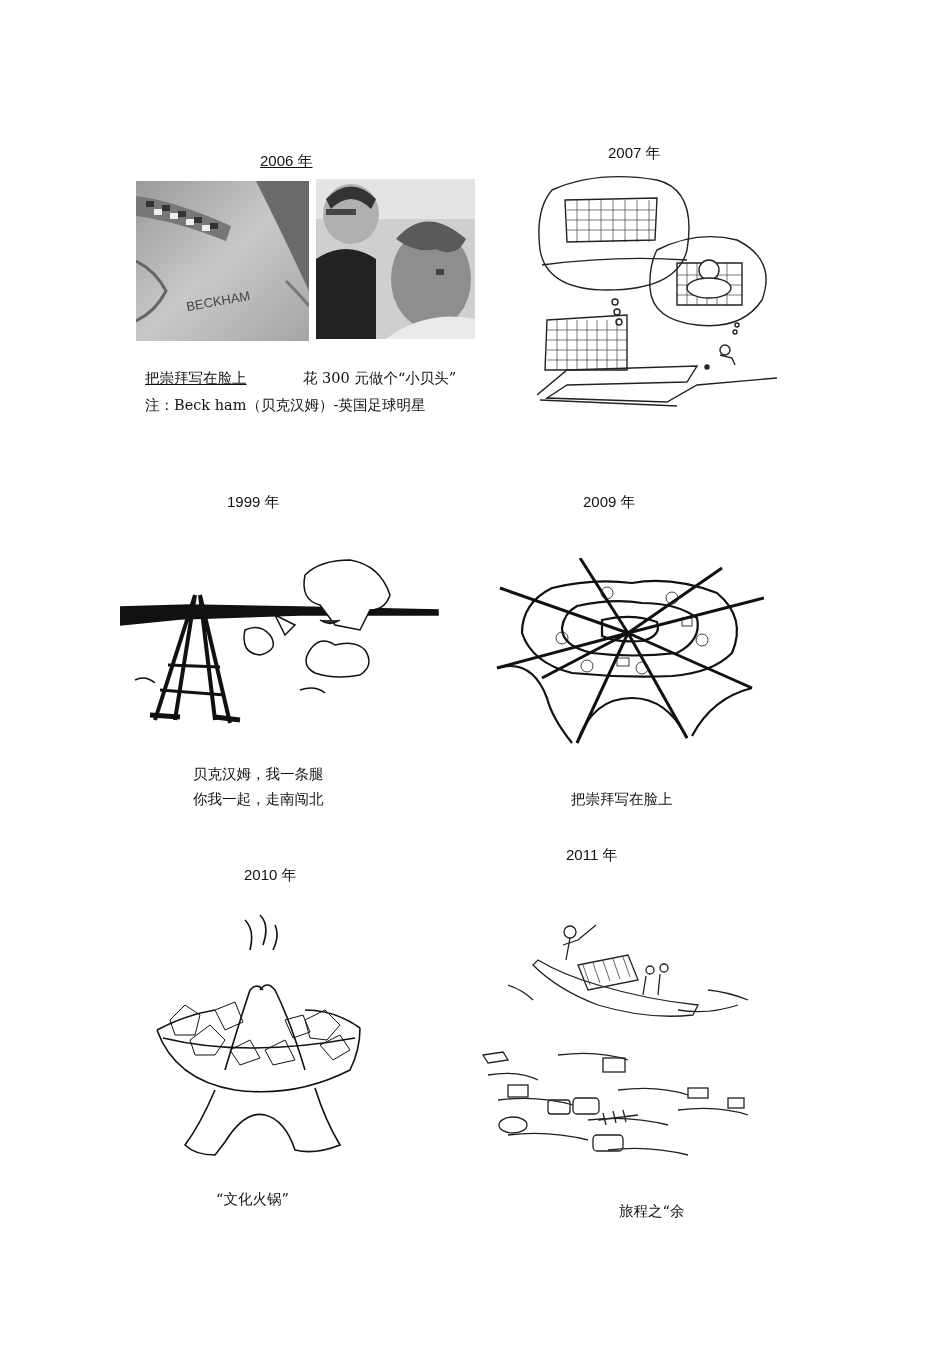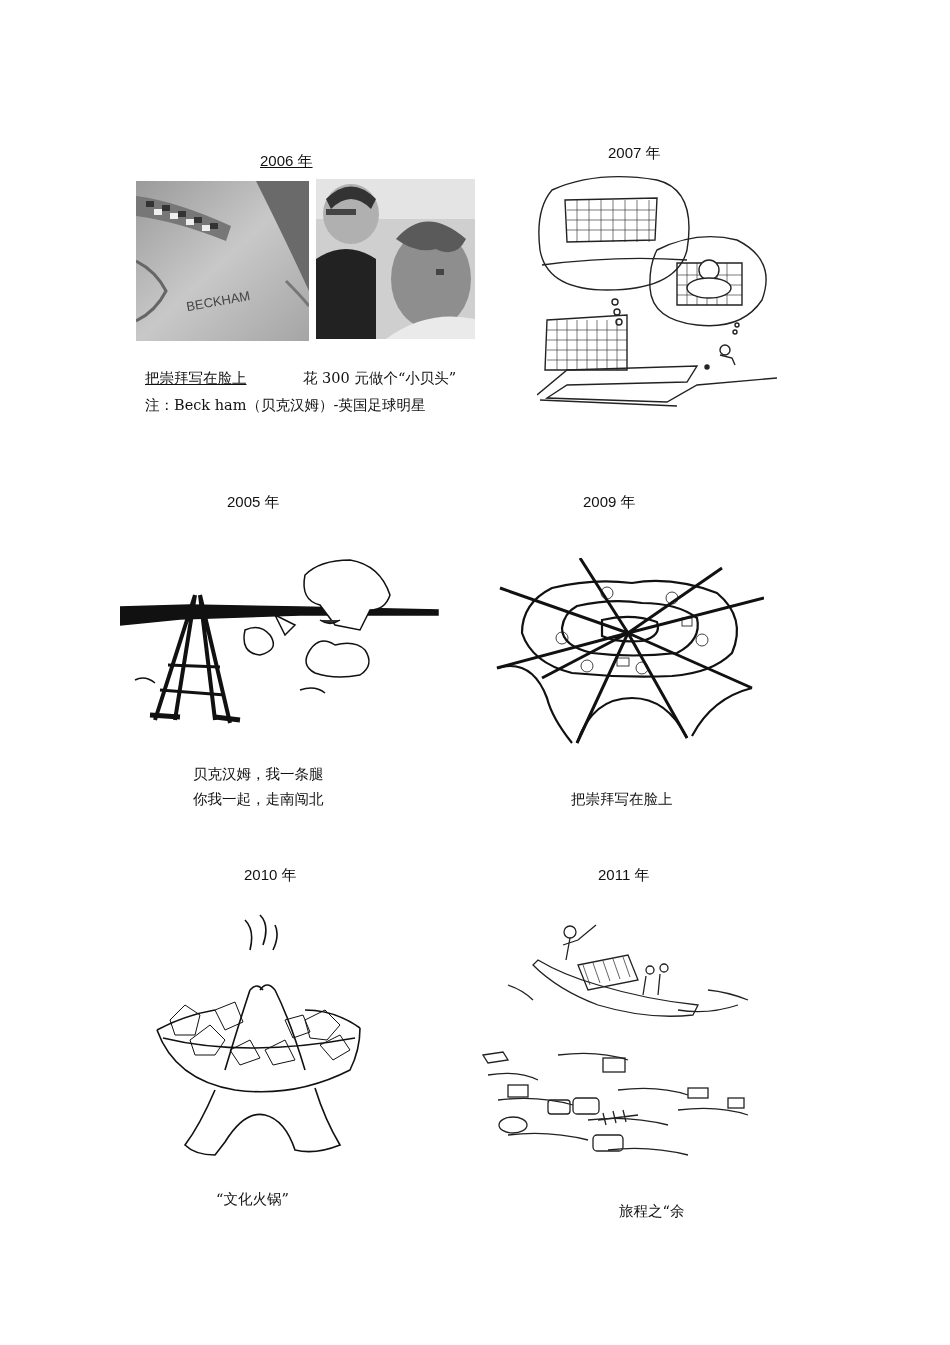--- a/index.html
+++ b/index.html
@@ -91,21 +91,21 @@
         <path d="M20 150V200M30 150V200M40 150V200M50 150V200M60 150V200M70 150V200M80 150V200M10 160H90M10 170H90M10 180H90M10 190H90"></path>
       </g>
     <circle cx="188" cy="180" r="5"></circle>
       <path d="M183 185 L195 188 L198 195"></path>
     <circle cx="170" cy="197" r="2" fill="#222"></circle>
     <path d="M0 225 L30 200 L160 196 L150 212 L30 215 L10 228 L130 232 L160 215 L240 208"></path>
     <path d="M3 230 L140 236"></path>
   </svg>
 </div>
 
-<div class="abs year" style="left:227px;top:493px;">2005 年</div>
+<div class="abs year" style="left:227px;top:493px;">1999 年</div>
 
 <div class="abs" style="left:120px;top:555px;width:320px;height:175px;">
   <svg width="320" height="175" viewBox="0 0 320 175" fill="none" stroke="#111" stroke-width="1.5">
     <path d="M0 52 L70 50 L180 52 L318 55 L318 60 L180 60 L60 64 L0 70Z" fill="#111"></path>
     <path d="M75 40 L35 165 M80 40 L110 168 M75 40 L55 165 M80 40 L95 165" stroke-width="4"></path>
     <path d="M40 135 L105 140 M48 110 L100 112" stroke-width="3"></path>
     <path d="M30 160 L60 162 M95 162 L120 165" stroke-width="5"></path>
     <path d="M185 20 Q200 5 230 5 Q260 10 270 40 Q265 55 250 55 L240 75 L215 70 L200 50 Q180 45 185 20Z" fill="#fff"></path>
     <path d="M200 65 Q210 72 220 65" fill="#333"></path>
     <path d="M155 60 L175 70 L165 80Z" fill="#fff"></path>
@@ -165,21 +165,21 @@
       <path d="M150 110 L170 100 L185 115 L172 130 L155 128Z"></path>
       <path d="M165 135 L185 125 L195 140 L178 150Z"></path>
       <path d="M130 110 L148 105 L155 122 L138 128Z"></path>
     </g>
     <path d="M60 180 Q45 215 30 235 Q40 245 60 245 L70 232 Q90 200 110 205 Q130 210 140 240 Q160 245 185 235 Q170 210 160 178"></path>
   </svg>
 </div>
 
 <div class="abs cap" style="left:216px;top:1190px;">“文化火锅”</div>
 
-<div class="abs year" style="left:566px;top:866px;margin-left:32px;">2011 年</div>
+<div class="abs year" style="left:566px;top:846px;">2011 年</div>
 
 <div class="abs" style="left:478px;top:920px;width:285px;height:250px;">
   <svg width="285" height="250" viewBox="0 0 285 250" fill="none" stroke="#222" stroke-width="1.3">
     <circle cx="92" cy="12" r="6"></circle>
       <path d="M92 18 L88 40 M85 25 L100 20 L118 5"></path>
     <path d="M55 45 Q80 70 120 85 Q170 100 215 95 L220 85 Q170 80 120 65 Q85 55 60 40Z"></path>
     <path d="M100 45 L150 35 L160 60 L110 70Z"></path>
     <g stroke-width="0.7">
         <path d="M105 45 L112 65 M115 43 L122 63 M125 41 L132 61 M135 39 L142 59 M145 37 L152 57"></path>
       </g>

